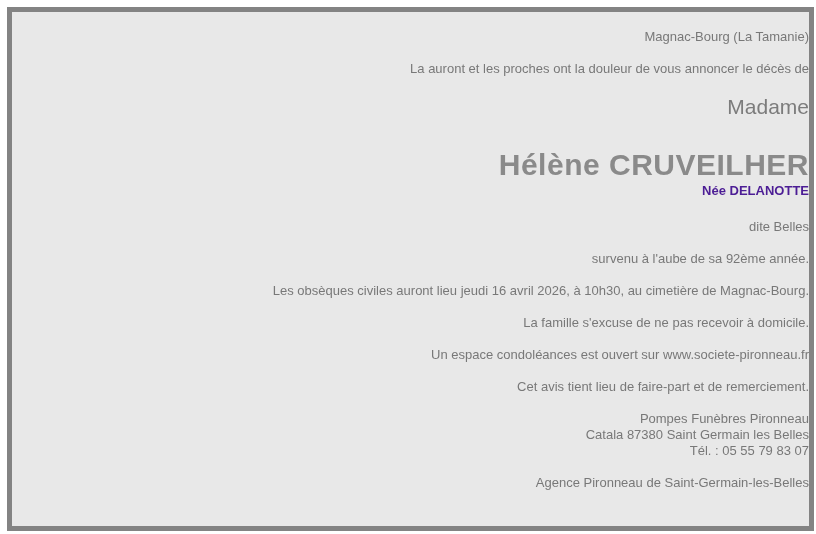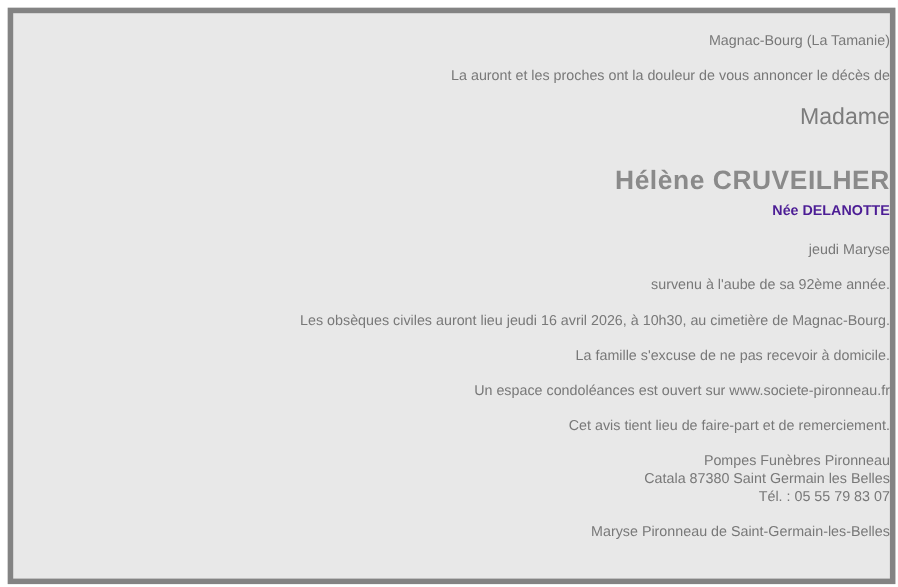--- a/index.html
+++ b/index.html
@@ -37,21 +37,21 @@
   }
 
   .civility {
     font-size: 21px;
     line-height: 20px;
     margin-top: 20px;
     color: #7c7c7c;
   }
 
   .deceased-name {
-    font-size: 24px;
+    font-size: 30px;
     line-height: 32px;
     font-weight: bold;
     margin-top: 32px;
     color: #8a8a8a;
     letter-spacing: 0.5px;
   }
 
   .maiden-name {
     font-size: 13px;
     line-height: 16px;
@@ -83,35 +83,35 @@
   <div class="line line-first">Magnac-Bourg (La Tamanie)</div>
 
   <div class="line">La auront et les proches ont la douleur de vous annoncer le décès de</div>
 
   <div class="civility">Madame</div>
 
   <div class="deceased-name">Hélène CRUVEILHER</div>
 
   <div class="maiden-name">Née DELANOTTE</div>
 
-  <div class="line nickname">jeudi Maryse</div>
+  <div class="line nickname">dite Belles</div>
 
   <div class="line">survenu à l'aube de sa 92ème année.</div>
 
   <div class="line multi-line">
     <div>Les obsèques civiles auront lieu jeudi 16 avril 2026, à 10h30, au cimetière de Magnac-Bourg.</div>
   </div>
 
   <div class="line">La famille s'excuse de ne pas recevoir à domicile.</div>
 
   <div class="line">Un espace condoléances est ouvert sur www.societe-pironneau.fr</div>
 
   <div class="line">Cet avis tient lieu de faire-part et de remerciement.</div>
 
   <div class="line multi-line funeral-home">
     <div>Pompes Funèbres Pironneau</div>
     <div>Catala 87380 Saint Germain les Belles</div>
     <div>Tél. : 05 55 79 83 07</div>
   </div>
 
-  <div class="line">Maryse Pironneau de Saint-Germain-les-Belles</div>
+  <div class="line">Agence Pironneau de Saint-Germain-les-Belles</div>
 
 </div>
 
 </body></html>

